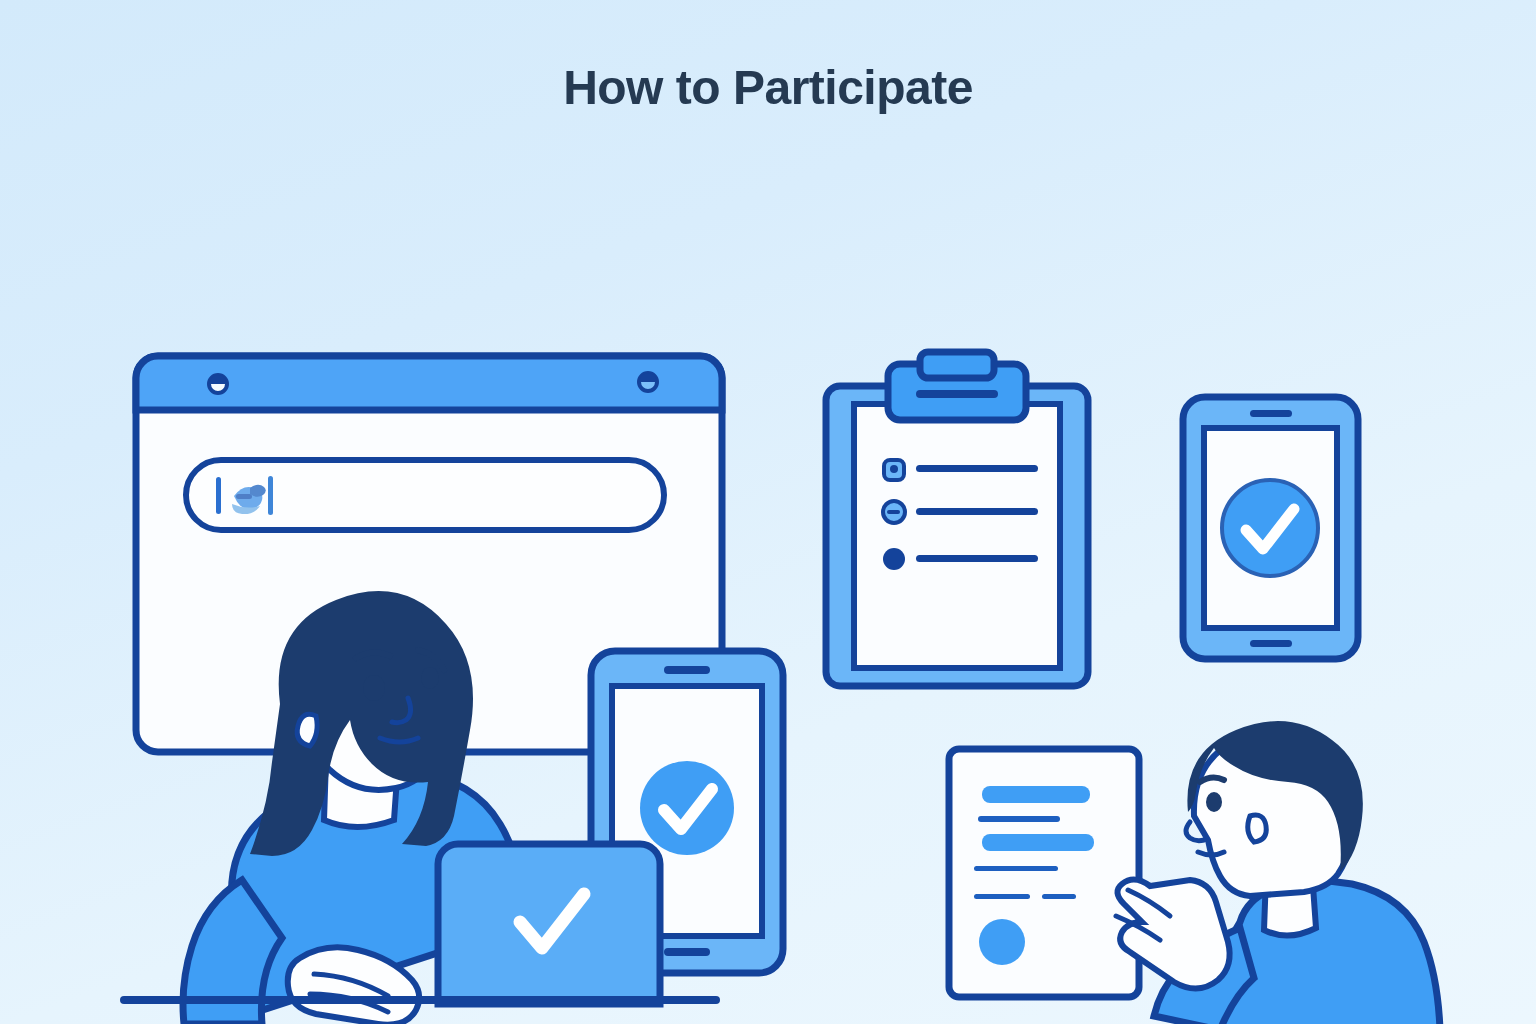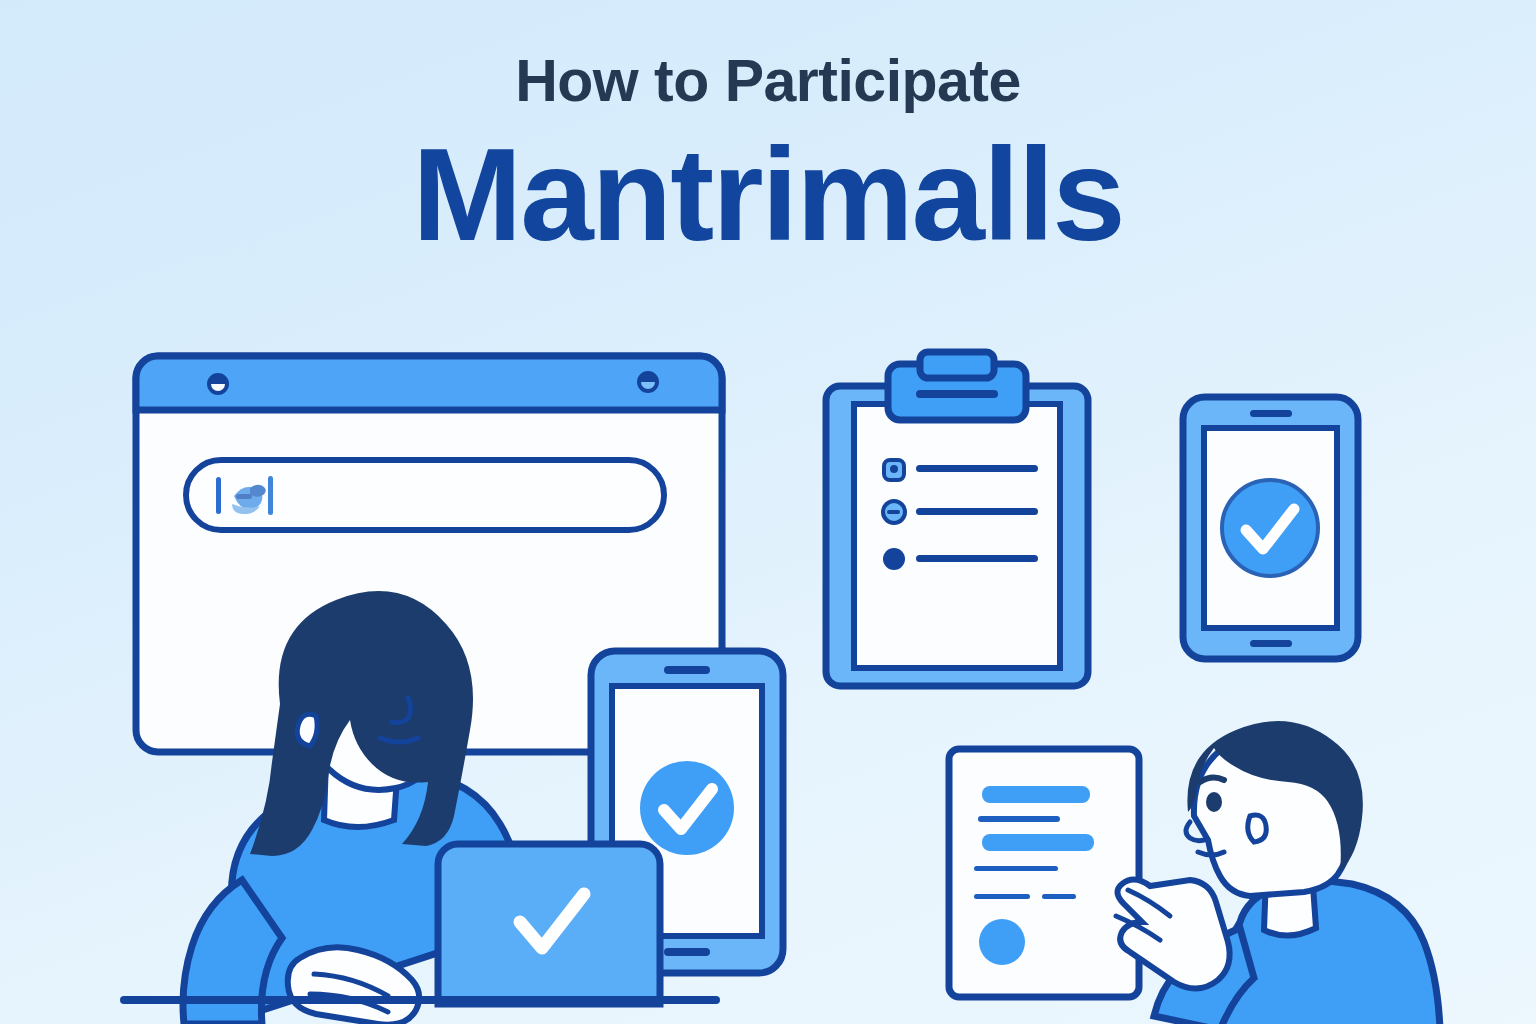--- a/index.html
+++ b/index.html
@@ -19,26 +19,26 @@
   
   .heading-block {
     position: absolute;
     top: 52px;
     left: 0;
     width: 100%;
     text-align: center;
     pointer-events: none;
   }
   .title-top {
-    font-size: 59px;
+    font-size: 48px;
     font-weight: 700;
     letter-spacing: -0.5px;
     color: #253a52;
     line-height: 1.0;
-    margin: 0;
+    margin: 12px;
   }
   .title-main {
     font-size: 132px;
     font-weight: 700;
     letter-spacing: -2px;
     color: #12459e;
     line-height: 1.0;
     margin: 18px 0 0 0;
   }
 
@@ -46,21 +46,20 @@
   .art { position: absolute; }
   svg { display: block; overflow: visible; }
 </style>
 </head>
 <body>
 
 <div id="stage">
 
   <div class="heading-block">
     <div class="title-top">How to Participate</div>
-    <div class="title-main">Mantrimalls</div>
   </div>
 
   <div class="art" style="left:128px; top:348px;">
     <svg width="610" height="420" viewBox="0 0 610 420">
       <rect x="8" y="8" width="586" height="396" rx="22" fill="#fbfdff" stroke="#14439b" stroke-width="7"></rect>
       <path d="M8 30 A22 22 0 0 1 30 8 L572 8 A22 22 0 0 1 594 30 L594 62 L8 62 Z" fill="#4ea4f7" stroke="#14439b" stroke-width="7"></path>
       <line x1="8" y1="62" x2="594" y2="62" stroke="#14439b" stroke-width="6"></line>
 
       <g>
         <circle cx="90" cy="36" r="9" fill="#f5fbff" stroke="#14439b" stroke-width="4"></circle>

